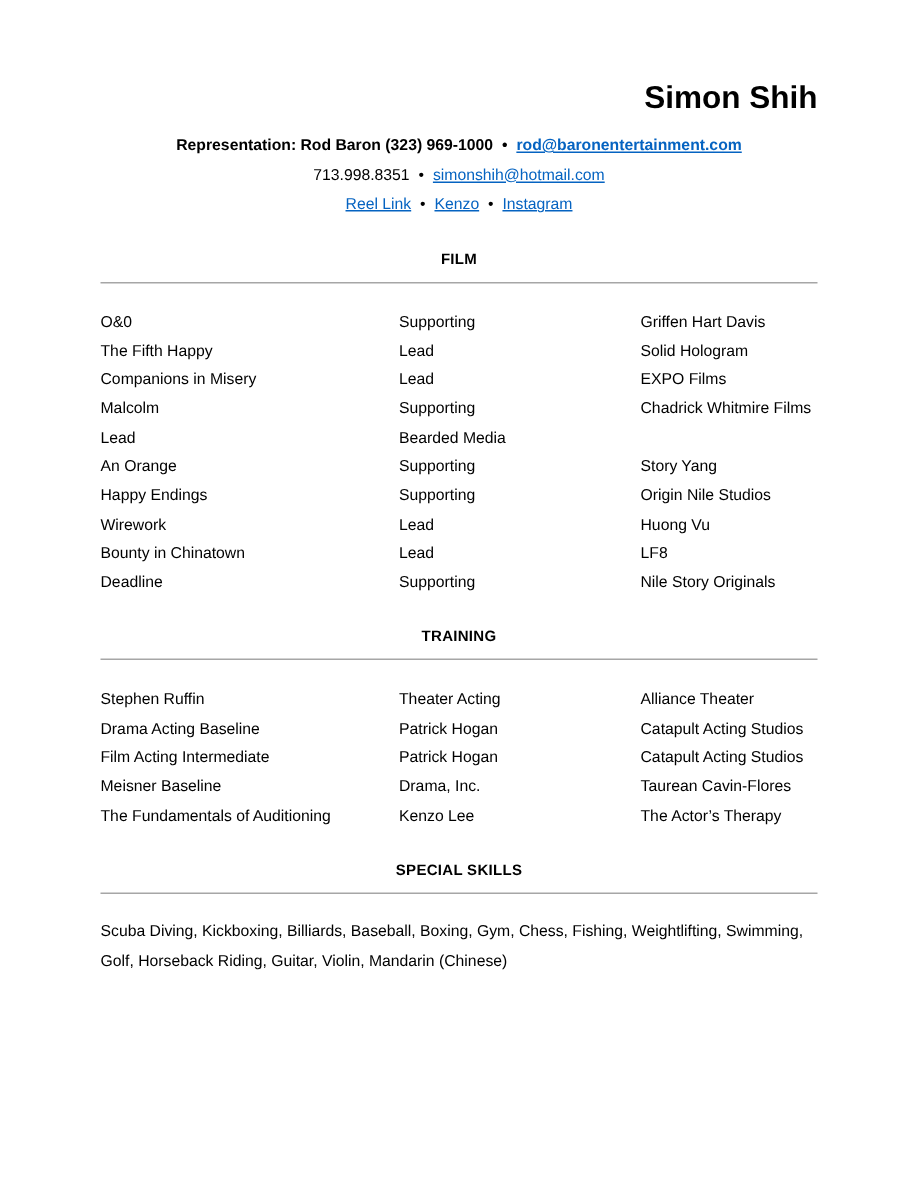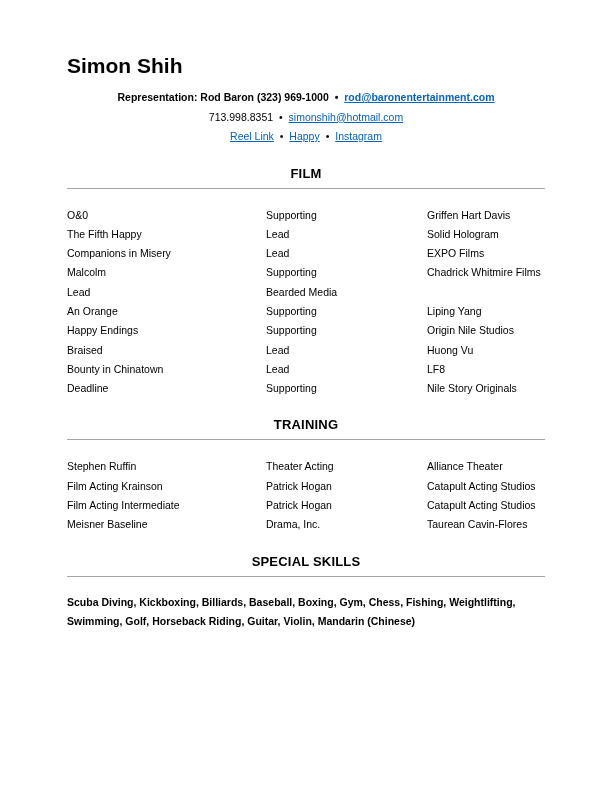--- a/index.html
+++ b/index.html
@@ -12,39 +12,39 @@
     background: #ffffff;
     color: #000000;
     font-family: "Liberation Sans", sans-serif;
     padding: 53px 67px 0 67px;
     overflow: hidden;
   }
   .name-title {
     font-size: 21px;
     line-height: 26px;
     font-weight: 700;
-    text-align: left;
+    text-align: right;
   }
   .contact {
     margin-top: 9px;
     text-align: center;
     font-size: 10.5px;
     line-height: 19.5px;
   }
   .contact-line { white-space: nowrap; }
   .bold { font-weight: 700; }
   a.doc-link {
     color: #0563C1;
     text-decoration: underline;
     cursor: pointer;
   }
   .sep { margin: 0 3px; }
   .section-head {
     margin-top: 21px;
-    font-size: 13px;
+    font-size: 10px;
     line-height: 12px;
     font-weight: 700;
     text-align: center;
     letter-spacing: 0.2px;
   }
   .rule {
     margin-top: 8px;
     border-top: 1px solid #a6a6a6;
     height: 0;
   }
@@ -54,21 +54,20 @@
     grid-template-columns: 199px 161px 1fr;
     line-height: 19.3px;
     font-size: 10.5px;
   }
   .cell { white-space: nowrap; overflow: visible; }
   .skills-text {
     margin-top: 16px;
     font-size: 10.5px;
     line-height: 19.6px;
     text-align: left;
-    font-weight: bold;
   }
 </style>
 </head>
 <body>
 
 <div class="page">
 
   <div class="name-title">Simon Shih</div>
 
   <div class="contact">
@@ -78,21 +77,21 @@
       <a class="doc-link bold">rod@baronentertainment.com</a>
     </div>
     <div class="contact-line">
       <span>713.998.8351</span>
       <span class="sep">•</span>
       <a class="doc-link">simonshih@hotmail.com</a>
     </div>
     <div class="contact-line">
       <a class="doc-link">Reel Link</a>
       <span class="sep">•</span>
-      <a class="doc-link">Happy</a>
+      <a class="doc-link">Kenzo</a>
       <span class="sep">•</span>
       <a class="doc-link">Instagram</a>
     </div>
   </div>
 
   <div class="section-head">FILM</div>
   <div class="rule"></div>
 
   <div class="cred-table">
     <div class="row">
@@ -115,29 +114,29 @@
       <span class="cell">Supporting</span>
       <span class="cell">Chadrick Whitmire Films</span>
     </div>
     <div class="row">
       <span class="cell">Lead</span>
       <span class="cell">Bearded Media</span>
     </div>
     <div class="row">
       <span class="cell">An Orange</span>
       <span class="cell">Supporting</span>
-      <span class="cell">Liping Yang</span>
+      <span class="cell">Story Yang</span>
     </div>
     <div class="row">
       <span class="cell">Happy Endings</span>
       <span class="cell">Supporting</span>
       <span class="cell">Origin Nile Studios</span>
     </div>
     <div class="row">
-      <span class="cell">Braised</span>
+      <span class="cell">Wirework</span>
       <span class="cell">Lead</span>
       <span class="cell">Huong Vu</span>
     </div>
     <div class="row">
       <span class="cell">Bounty in Chinatown</span>
       <span class="cell">Lead</span>
       <span class="cell">LF8</span>
     </div>
     <div class="row">
       <span class="cell">Deadline</span>
@@ -149,34 +148,39 @@
   <div class="section-head">TRAINING</div>
   <div class="rule"></div>
 
   <div class="cred-table">
     <div class="row">
       <span class="cell">Stephen Ruffin</span>
       <span class="cell">Theater Acting</span>
       <span class="cell">Alliance Theater</span>
     </div>
     <div class="row">
-      <span class="cell">Film Acting Krainson</span>
+      <span class="cell">Drama Acting Baseline</span>
       <span class="cell">Patrick Hogan</span>
       <span class="cell">Catapult Acting Studios</span>
     </div>
     <div class="row">
       <span class="cell">Film Acting Intermediate</span>
       <span class="cell">Patrick Hogan</span>
       <span class="cell">Catapult Acting Studios</span>
     </div>
     <div class="row">
       <span class="cell">Meisner Baseline</span>
       <span class="cell">Drama, Inc.</span>
       <span class="cell">Taurean Cavin-Flores</span>
     </div>
+    <div class="row">
+      <span class="cell">The Fundamentals of Auditioning</span>
+      <span class="cell">Kenzo Lee</span>
+      <span class="cell">The Actor’s Therapy</span>
+    </div>
   </div>
 
   <div class="section-head">SPECIAL SKILLS</div>
   <div class="rule"></div>
 
   <div class="skills-text">Scuba Diving, Kickboxing, Billiards, Baseball, Boxing, Gym, Chess, Fishing, Weightlifting, Swimming, Golf, Horseback Riding, Guitar, Violin, Mandarin (Chinese)</div>
 
 </div>
 
 </body></html>

